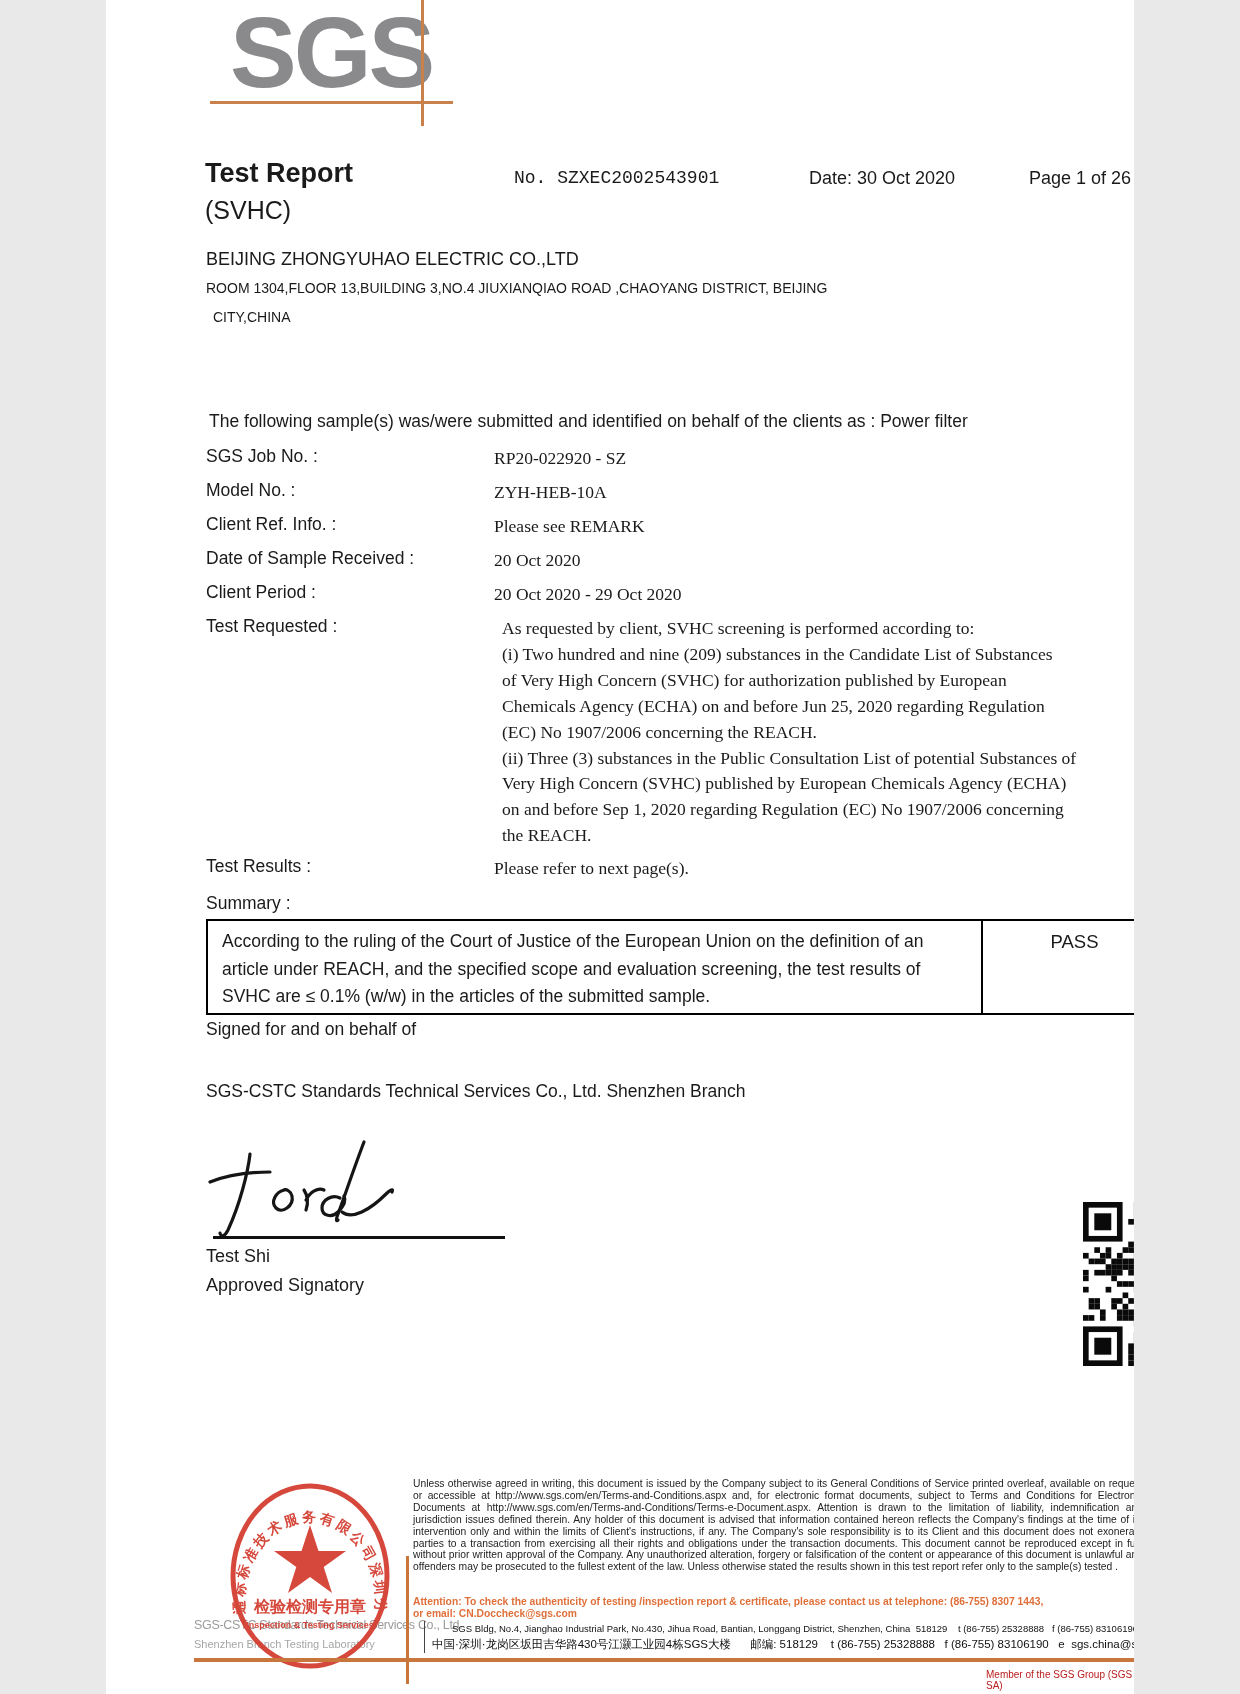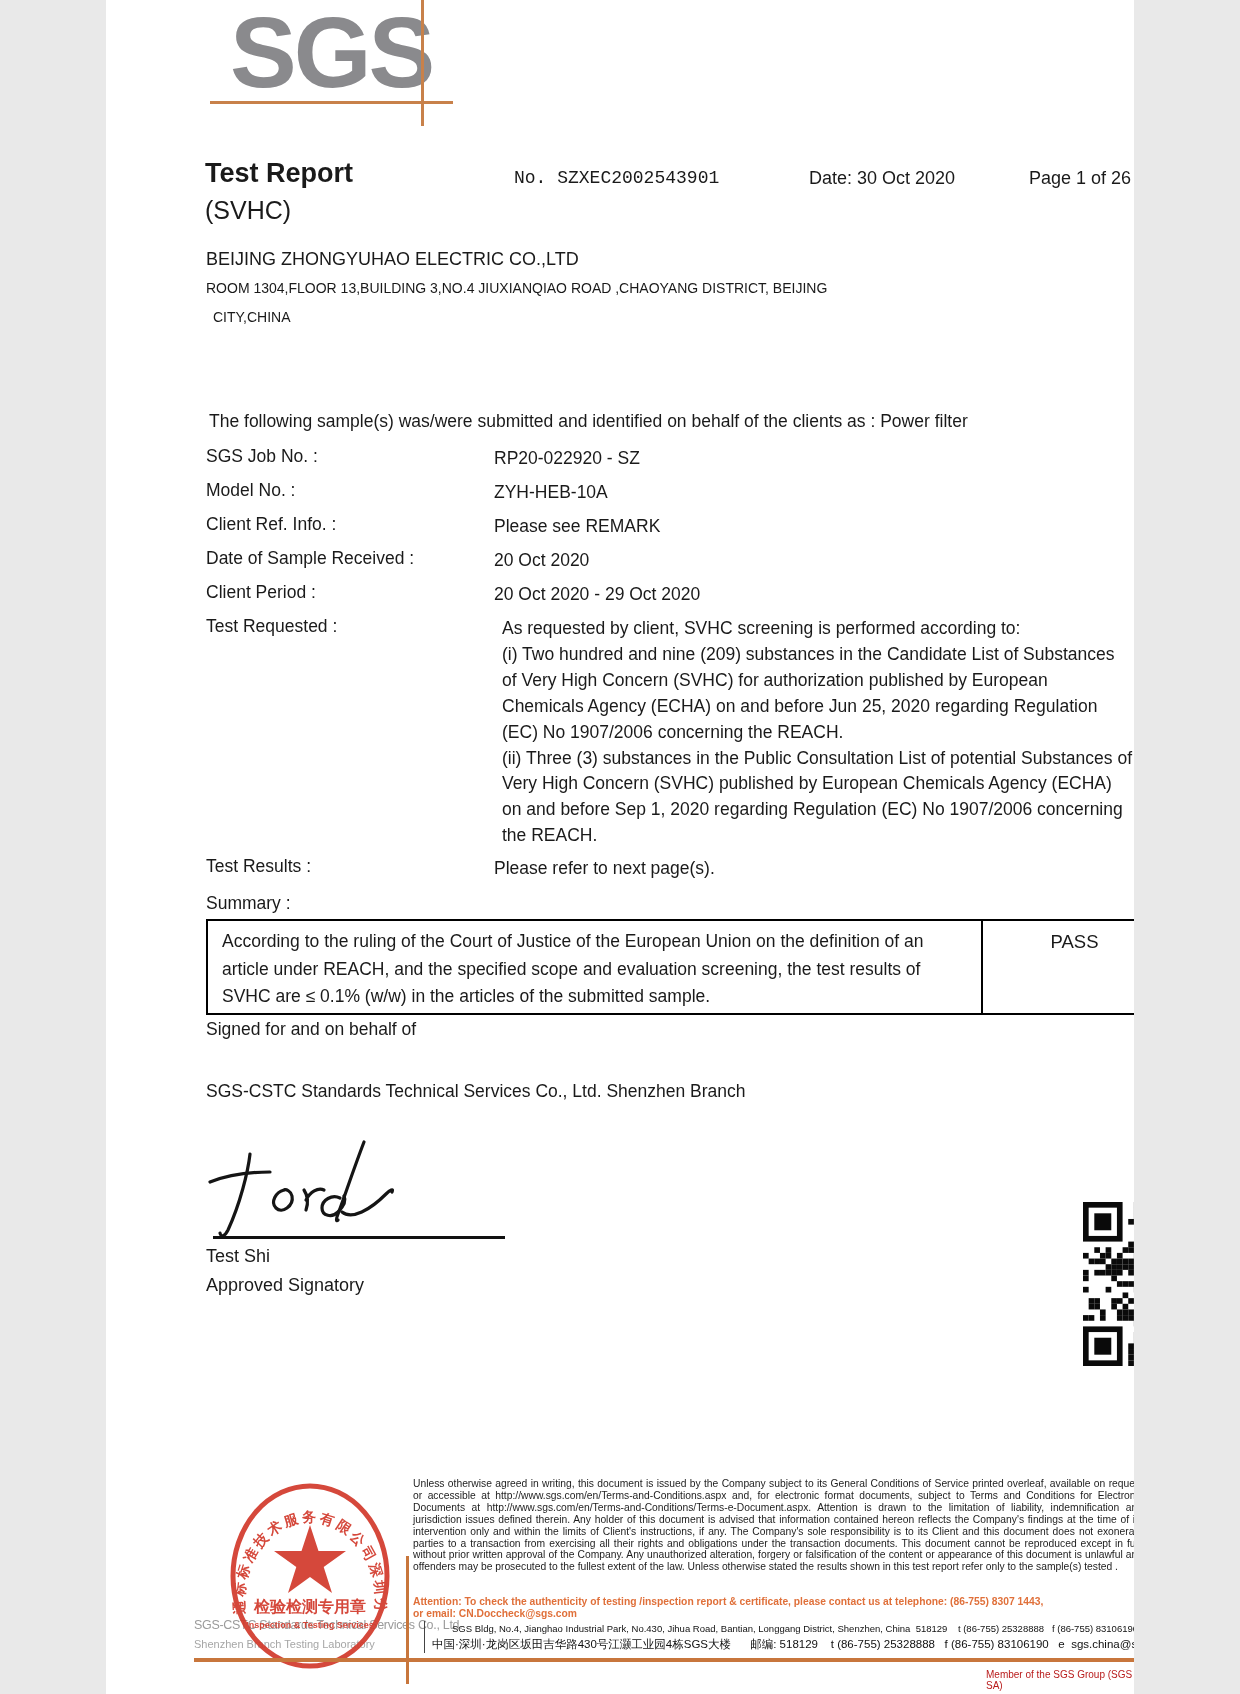--- a/index.html
+++ b/index.html
@@ -19,21 +19,21 @@
   .report-date{left:703px;}
   .page-ind{left:923px;}
   
   .client-name{left:100px;top:249px;font-size:18px;}
   .client-addr1{left:100px;top:280px;font-size:14px;}
   .client-addr2{left:107px;top:309px;font-size:14px;}
   .intro{left:103px;top:411px;font-size:17.5px;}
   
   .frow{left:100px;width:1000px;display:flex;}
   .frow .lbl{width:288px;flex:0 0 288px;font-size:17.5px;}
-  .frow .val{font-size:17.5px;white-space:pre-line;line-height:25.9px;width:700px;}
+  .frow .val{font-size:17.5px;white-space:pre-line;line-height:25.9px;width:700px;font-family:Liberation Serif, serif;}
   
   .summary-heading{left:100px;top:893px;font-size:17.5px;}
   .summary-table{left:100px;top:919px;width:962px;height:96px;border:2px solid #000;display:flex;box-sizing:border-box;}
   .summary-text{width:775px;flex:0 0 775px;border-right:2px solid #000;box-sizing:border-box;padding:7px 14px;font-size:17.5px;line-height:27.5px;}
   .pass-cell{flex:1;text-align:center;padding-top:10px;font-size:18.5px;}
   
   .signed1{left:100px;top:1019px;font-size:17.5px;}
   .signed2{left:100px;top:1081px;font-size:17.5px;}
   .sig-svg{left:98px;top:1132px;}
   .sig-line{left:107px;top:1236px;width:292px;height:3px;background:#111;}

